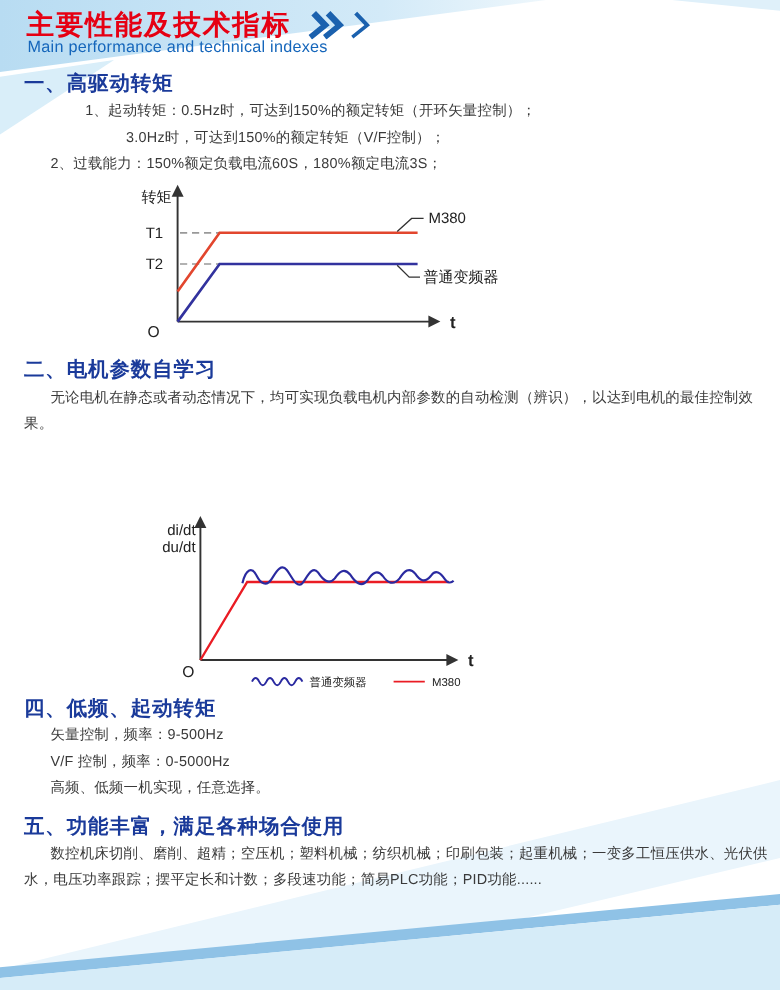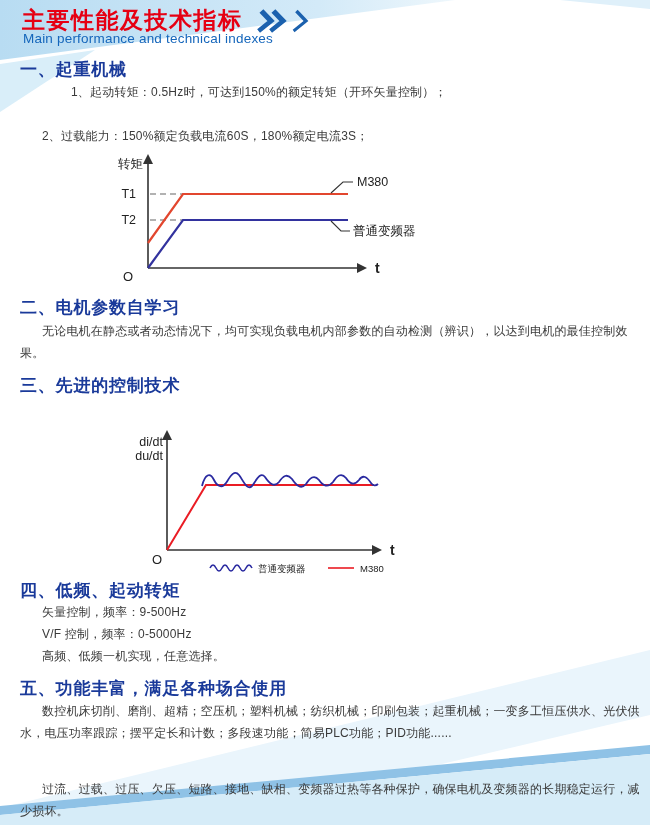--- a/index.html
+++ b/index.html
@@ -43,22 +43,23 @@
   <div class="abs hdr-row" style="left:22px;top:5px;">
     <span class="hdr-title">主要性能及技术指标</span>
     <svg class="chevrons" width="58" height="24" viewBox="0 0 58 24">
       <path d="M3,2 L14,12 L3,22" fill="none" stroke="#1b61ae" stroke-width="5"></path>
       <path d="M15,2 L26,12 L15,22" fill="none" stroke="#1b61ae" stroke-width="5"></path>
       <path d="M38,2 L49,12 L38,22" fill="none" stroke="#1b61ae" stroke-width="3.2"></path>
     </svg>
   </div>
   <div class="abs hdr-sub" style="left:23px;top:31px;">Main performance and technical indexes</div>
 
-  <div class="abs sec-title" style="left:20px;top:58px;">一、起重机械</div>
+  <div class="abs sec-title" style="left:20px;top:58px;">一、高驱动转矩</div>
   <div class="abs body-text" style="left:42px;top:81px;margin-left:29px;">1、起动转矩：0.5Hz时，可达到150%的额定转矩（开环矢量控制）；</div>
+  <div class="abs body-text" style="left:105px;top:103px;">3.0Hz时，可达到150%的额定转矩（V/F控制）；</div>
   <div class="abs body-text" style="left:42px;top:125px;">2、过载能力：150%额定负载电流60S，180%额定电流3S；</div>
 
   <svg class="abs" style="left:103px;top:150px;" width="335" height="140" viewBox="0 0 335 140" xmlns="http://www.w3.org/2000/svg">
     <line x1="45" y1="118" x2="45" y2="10" stroke="#333" stroke-width="1.6"></line>
     <polygon points="45,4 40,14 50,14" fill="#333"></polygon>
     <line x1="45" y1="118" x2="256" y2="118" stroke="#333" stroke-width="1.6"></line>
     <polygon points="264,118 254,113 254,123" fill="#333"></polygon>
     <text x="40" y="18" font-size="12.5" text-anchor="end">转矩</text>
     <text x="272" y="123" font-size="14" font-weight="bold">t</text>
     <text x="30" y="131" font-size="13" text-anchor="end">O</text>
@@ -70,21 +71,20 @@
     <polyline points="45,118 80,70 245,70" fill="none" stroke="#32329e" stroke-width="2.2"></polyline>
     <polyline points="250,32 240,32 228,43" fill="none" stroke="#333" stroke-width="1.1"></polyline>
     <text x="254" y="36" font-size="12.5">M380</text>
     <polyline points="247,81 238,81 228,71" fill="none" stroke="#333" stroke-width="1.1"></polyline>
     <text x="250" y="85" font-size="12.5">普通变频器</text>
   </svg>
 
   <div class="abs sec-title" style="left:20px;top:296px;">二、电机参数自学习</div>
   <p class="abs body-text para" style="left:20px;top:320px;width:610px;">无论电机在静态或者动态情况下，均可实现负载电机内部参数的自动检测（辨识），以达到电机的最佳控制效果。</p>
 
-  <div class="abs sec-title" style="left:20px;top:374px;">三、先进的控制技术</div>
 
   <svg class="abs" style="left:106px;top:422px;" width="330" height="160" viewBox="0 0 330 160" xmlns="http://www.w3.org/2000/svg">
     <line x1="61" y1="128" x2="61" y2="14" stroke="#333" stroke-width="1.6"></line>
     <polygon points="61,8 56,18 66,18" fill="#333"></polygon>
     <line x1="61" y1="128" x2="268" y2="128" stroke="#333" stroke-width="1.6"></line>
     <polygon points="276,128 266,123 266,133" fill="#333"></polygon>
     <text x="57" y="24" font-size="12.5" text-anchor="end">di/dt</text>
     <text x="57" y="38" font-size="12.5" text-anchor="end">du/dt</text>
     <text x="284" y="133" font-size="14" font-weight="bold">t</text>
     <text x="56" y="142" font-size="13" text-anchor="end">O</text>
@@ -100,15 +100,14 @@
   </svg>
 
   <div class="abs sec-title" style="left:20px;top:579px;">四、低频、起动转矩</div>
   <div class="abs body-text" style="left:42px;top:601px;">矢量控制，频率：9-500Hz</div>
   <div class="abs body-text" style="left:42px;top:623px;">V/F 控制，频率：0-5000Hz</div>
   <div class="abs body-text" style="left:42px;top:645px;">高频、低频一机实现，任意选择。</div>
 
   <div class="abs sec-title" style="left:20px;top:677px;">五、功能丰富，满足各种场合使用</div>
   <p class="abs body-text para" style="left:20px;top:700px;width:624px;">数控机床切削、磨削、超精；空压机；塑料机械；纺织机械；印刷包装；起重机械；一变多工恒压供水、光伏供水，电压功率跟踪；摆平定长和计数；多段速功能；简易PLC功能；PID功能......</p>
 
-  <p class="abs body-text para" style="left:20px;top:778px;width:624px;">过流、过载、过压、欠压、短路、接地、缺相、变频器过热等各种保护，确保电机及变频器的长期稳定运行，减少损坏。</p>
 
 </div>
 
 </body></html>

